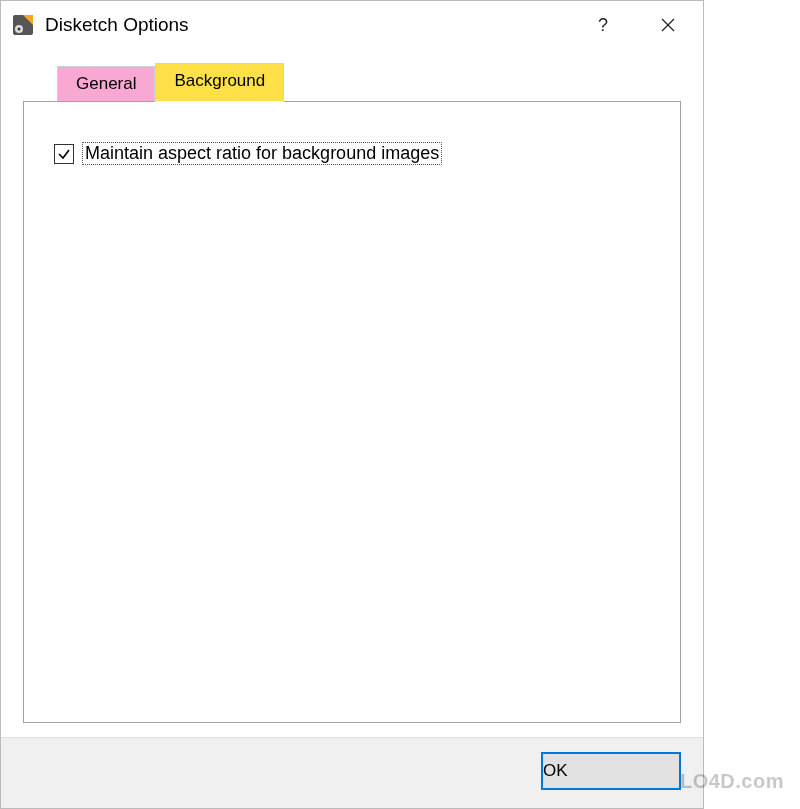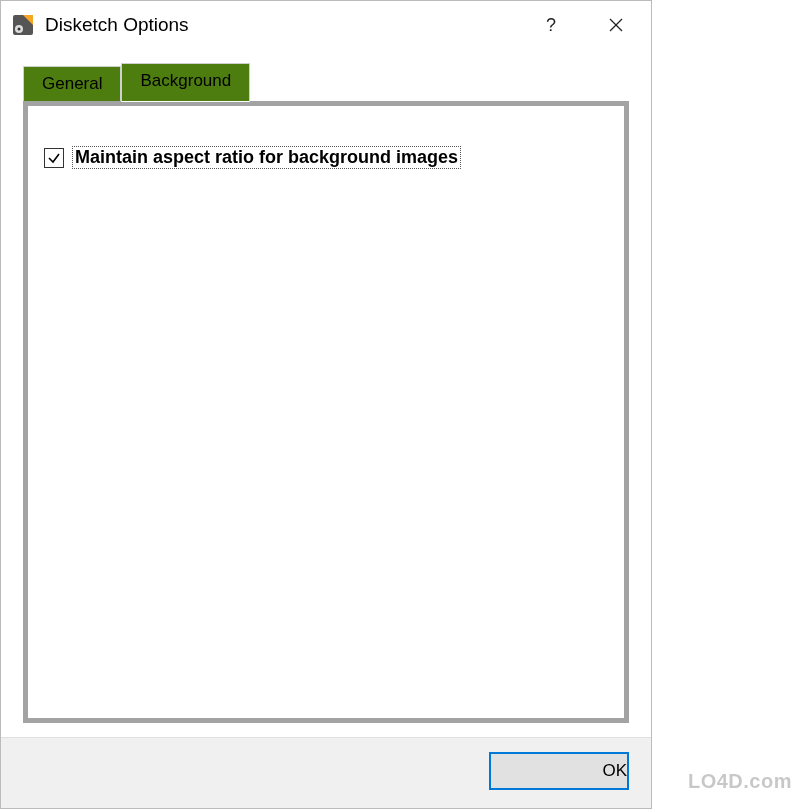--- a/index.html
+++ b/index.html
@@ -9,21 +9,21 @@
     }
     body {
       font-family: "Segoe UI", Tahoma, sans-serif;
       background: #ffffff;
       width: 800px;
       height: 809px;
       position: relative;
       overflow: hidden;
     }
     .window {
-      width: 652px;
+      width: 704px;
       height: 809px;
       background: #ffffff;
       border: 1px solid #bbbbbb;
       display: flex;
       flex-direction: column;
     }
     .titlebar {
       height: 48px;
       background: #ffffff;
       display: flex;
@@ -83,36 +83,36 @@
       color: #000000;
       background: #f0f0f0;
       border: 1px solid #d0d0d0;
       border-bottom: none;
       cursor: default;
       margin-right: 0;
       position: relative;
     }
     .tab.inactive {
       margin-top: 3px;
-      background: #4d7c0f;
+      background: #f9a8d4;
+      margin-left: 34px;
     }
     .tab.active {
-      background: #4d7c0f;
+      background: #fde047;
       border-bottom: 1px solid #ffffff;
       margin-bottom: -1px;
       z-index: 3;
     }
     .tab-panel {
       flex: 1;
-      border: 5px solid #a3a3a3;
-      background: #ffffff;
-      padding: 40px 16px;
+      border: 1px solid #a3a3a3;
+      background: #ffffff;
+      padding: 40px 30px;
       position: relative;
       z-index: 1;
-      font-weight: bold;
     }
     .checkbox-row {
       display: flex;
       align-items: center;
       gap: 8px;
     }
     .checkbox {
       width: 20px;
       height: 20px;
       border: 1px solid #333333;
@@ -145,29 +145,29 @@
       width: 140px;
       height: 38px;
       background: #e1e1e1;
       border: 1px solid #adadad;
       font-size: 17px;
       color: #000000;
       font-family: inherit;
       cursor: default;
       display: flex;
       align-items: center;
-      justify-content: flex-end;
+      justify-content: flex-start;
     }
     .btn.primary {
       border: 2px solid #0078d7;
     }
     .watermark {
       position: absolute;
       bottom: 16px;
-      right: 8px;
+      right: 16px;
       font-size: 20px;
       font-weight: bold;
       color: rgba(0,0,0,0.22);
       letter-spacing: 0.5px;
       font-family: Arial, sans-serif;
       pointer-events: none;
     }
   </style>
 </head>
 <body>

